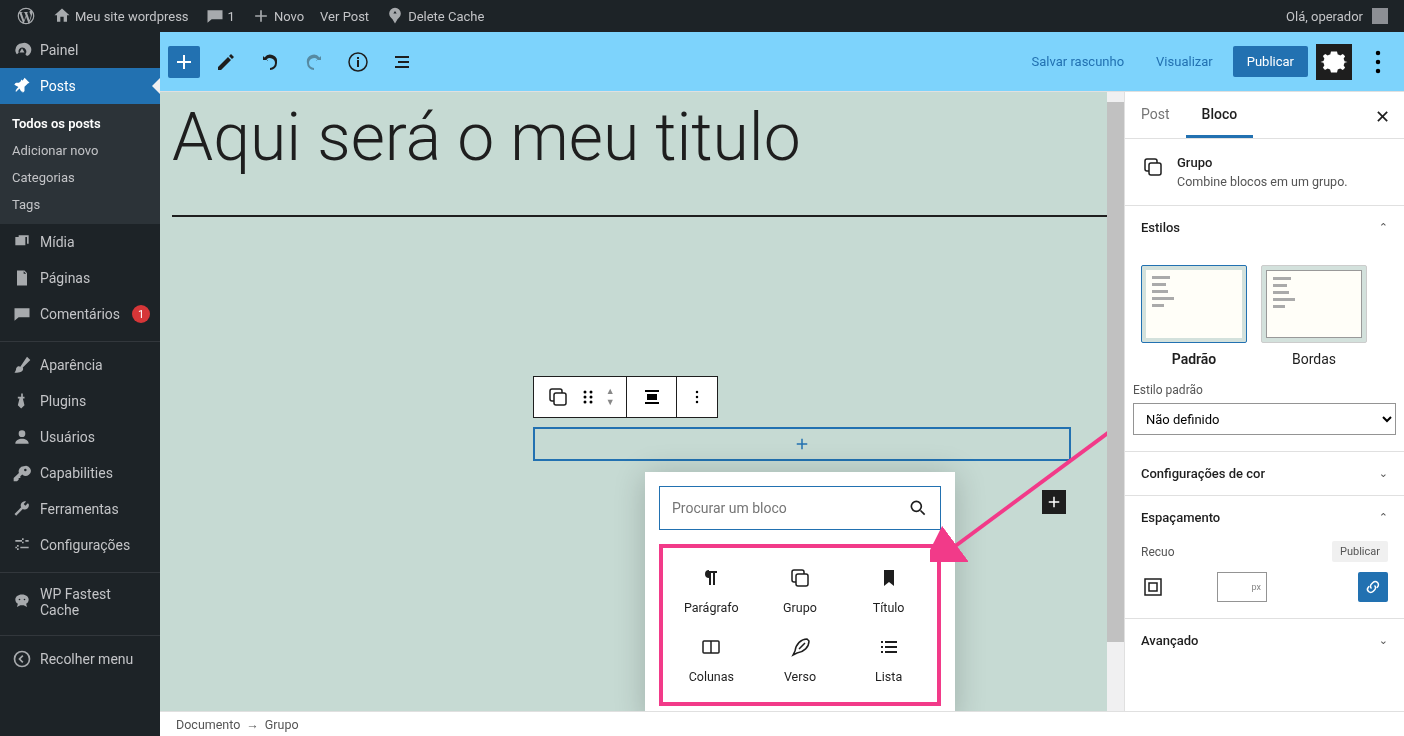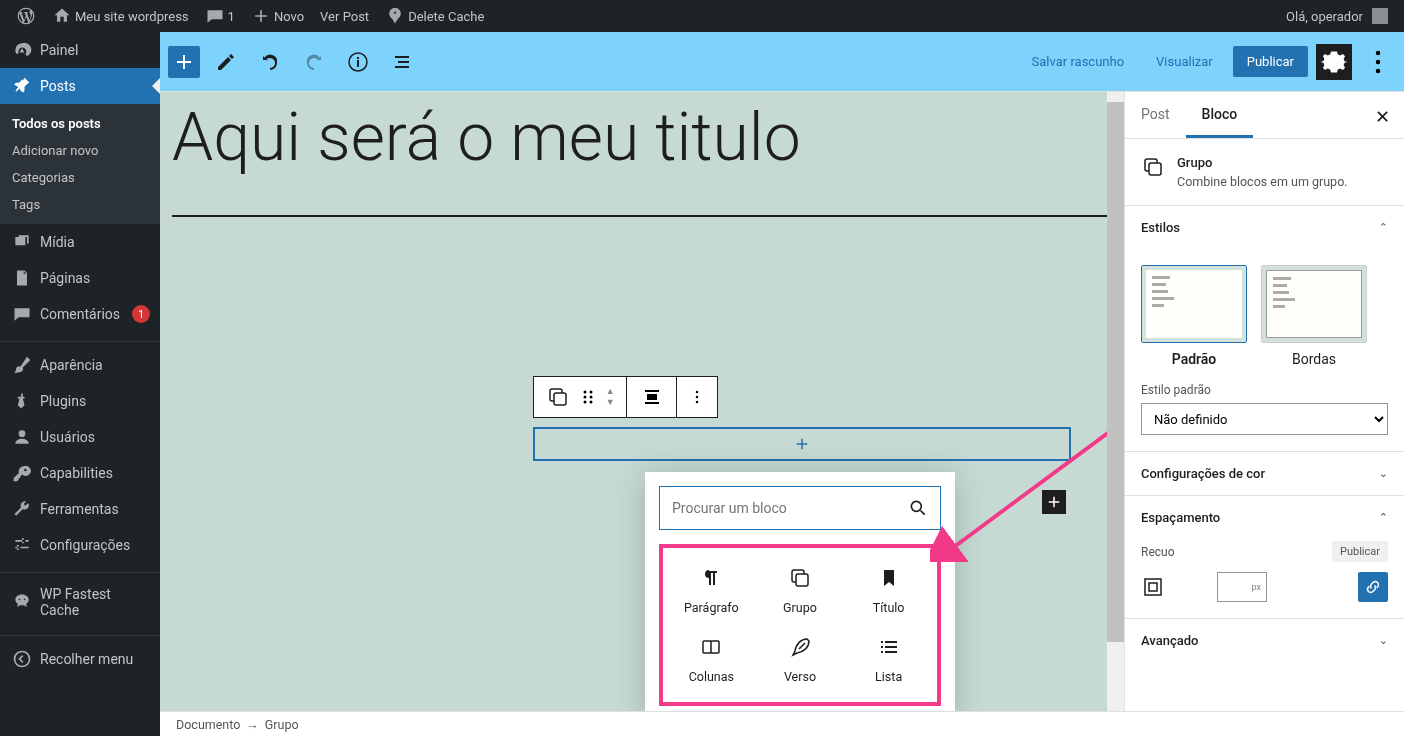--- a/index.html
+++ b/index.html
@@ -89,21 +89,21 @@
 .sp-styles { display: flex; gap: 14px; padding: 16px; flex-wrap: wrap; }
 .sp-style-opt { width: 106px; text-align: center; font-size: 14px; cursor: pointer; }
 .sp-style-prev { width: 106px; height: 78px; border: 1px solid #ccc; background: #d3e1dc; padding: 4px; margin-bottom: 8px; border-radius: 2px; }
 .sp-style-prev.active { border: 1.5px solid #2271b1; }
 .sp-style-lines { background: #fffef8; height: 100%; padding: 6px; display: flex; flex-direction: column; gap: 4px; align-items: flex-start; }
 .sp-style-lines .l { height: 3px; background: #aaa; }
 .sp-style-lines .l1 { width: 18px; } .sp-style-lines .l2 { width: 14px; }
 .sp-style-lines .l3 { width: 16px; } .sp-style-lines .l4 { width: 22px; }
 .sp-style-lines .l5 { width: 12px; }
 .sp-style-opt.active .sp-style-name { font-weight: 600; }
-.sp-default { padding: 0 16px 16px; }
+.sp-default { padding: 0 8px 16px; }
 .sp-default label { display: block; font-size: 12px; margin-bottom: 6px; color: #555; }
 .sp-select { width: 100%; height: 32px; border: 1px solid #949494; padding: 0 8px; font-size: 13px; background: #fff; }
 
 .sp-spacing-body { padding: 12px 16px 16px; }
 .sp-row { display: flex; justify-content: space-between; align-items: center; margin-bottom: 10px; }
 .sp-row-label { font-size: 12px; color: #555; }
 .sp-row-btn { background: #f0f0f0; border: none; font-size: 11px; padding: 4px 8px; cursor: pointer; color: #555; border-radius: 2px; }
 .sp-input-row { display: flex; align-items: center; gap: 8px; }
 .sp-input-row input { width: 50px; height: 30px; border: 1px solid #949494; text-align: right; font-size: 11px; padding-right: 6px; }
 .sp-link { margin-left: auto; width: 30px; height: 30px; background: #2271b1; display: flex; align-items: center; justify-content: center; border-radius: 2px; cursor: pointer; }

